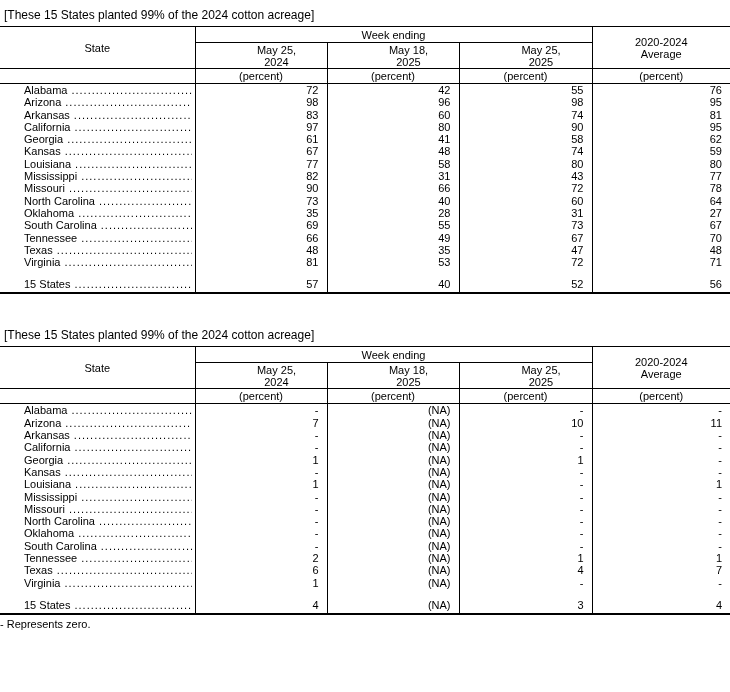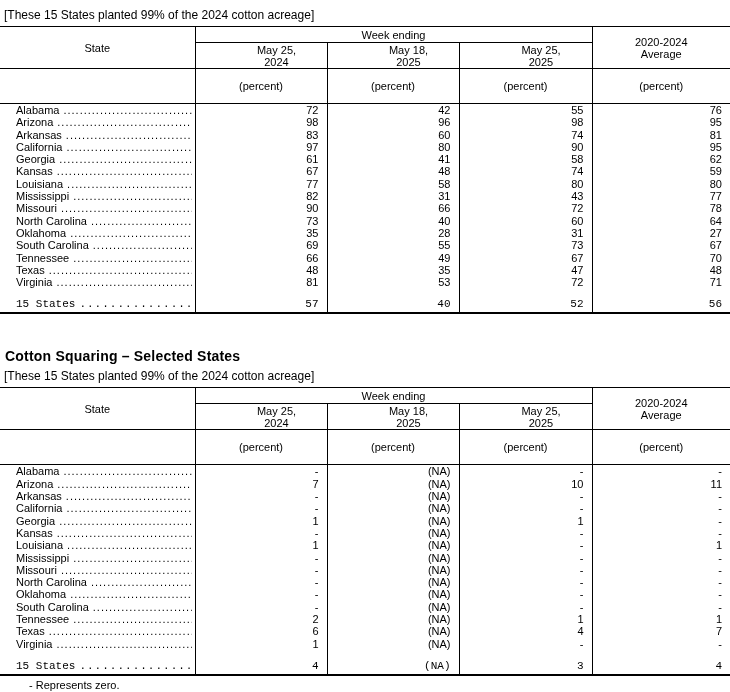--- a/index.html
+++ b/index.html
@@ -29,38 +29,38 @@
     border-bottom:2px solid #000;
   }
   th { font-weight:normal; }
   .br { border-right:1px solid #000; }
   .bb { border-bottom:1px solid #000; }
 
   tr.r-week th { height:16px; text-align:center; vertical-align:middle; }
   tr.r-dates th { height:26px; text-align:center; vertical-align:middle; white-space:pre-line; line-height:12px;padding-left:31px; }
   th.state-h { text-align:center; vertical-align:middle; }
   th.avg-h { text-align:center; vertical-align:middle; white-space:pre-line; line-height:12px; }
-  tr.r-unit td { height:35px; text-align:center; vertical-align:middle; }
-
-  td.state { padding-left:16px; }
+  tr.r-unit td { height:15px; text-align:center; vertical-align:middle; }
+
+  td.state { padding-left:24px; }
   td.val { text-align:right; padding-right:8px; }
   tbody.data tr td, tr.total-row td { height:12.3px; line-height:12.3px; vertical-align:bottom; }
-  tr.total-row td { height:17px; vertical-align:middle;font-family:Liberation Mono, monospace; }
+  tr.total-row td { height:17px; vertical-align:middle; }
   tr.spacer td { height:8px; }
 
   .scell { display:flex; align-items:baseline; width:100%; overflow:hidden; }
   .sname { white-space:nowrap; }
   .leader { flex:1; overflow:hidden; white-space:nowrap; margin:0 3px 0 4px; }
   .leader::after {
     content:"..........................................................................................";
     letter-spacing:1px;
   }
 
   .footnotes { margin-top:3px; font-size:11px; line-height:13px; }
-  .fn-zero { margin-left:29px; }
+  .fn-zero { }
   .fn-na { margin-left:1px; }
 </style>
 </head>
 <body>
 
 <div class="page">
 
   <div class="section1">
     <div class="tbl-sub">[These 15 States planted 99% of the 2024 cotton acreage]</div>
 
@@ -310,21 +310,20 @@
           <td class="val br">57</td>
           <td class="val br">40</td>
           <td class="val br">52</td>
           <td class="val">56</td>
         </tr>
       </tbody>
     </table>
   </div>
 
   <div class="section2">
-    <div class="tbl-title">Cotton Squaring – Selected States</div>
     <div class="tbl-sub">[These 15 States planted 99% of the 2024 cotton acreage]</div>
 
     <table>
       <colgroup>
         <col style="width:195px">
           <col style="width:132px">
           <col style="width:132px">
           <col style="width:133px">
           <col style="width:138px">
       </colgroup>

